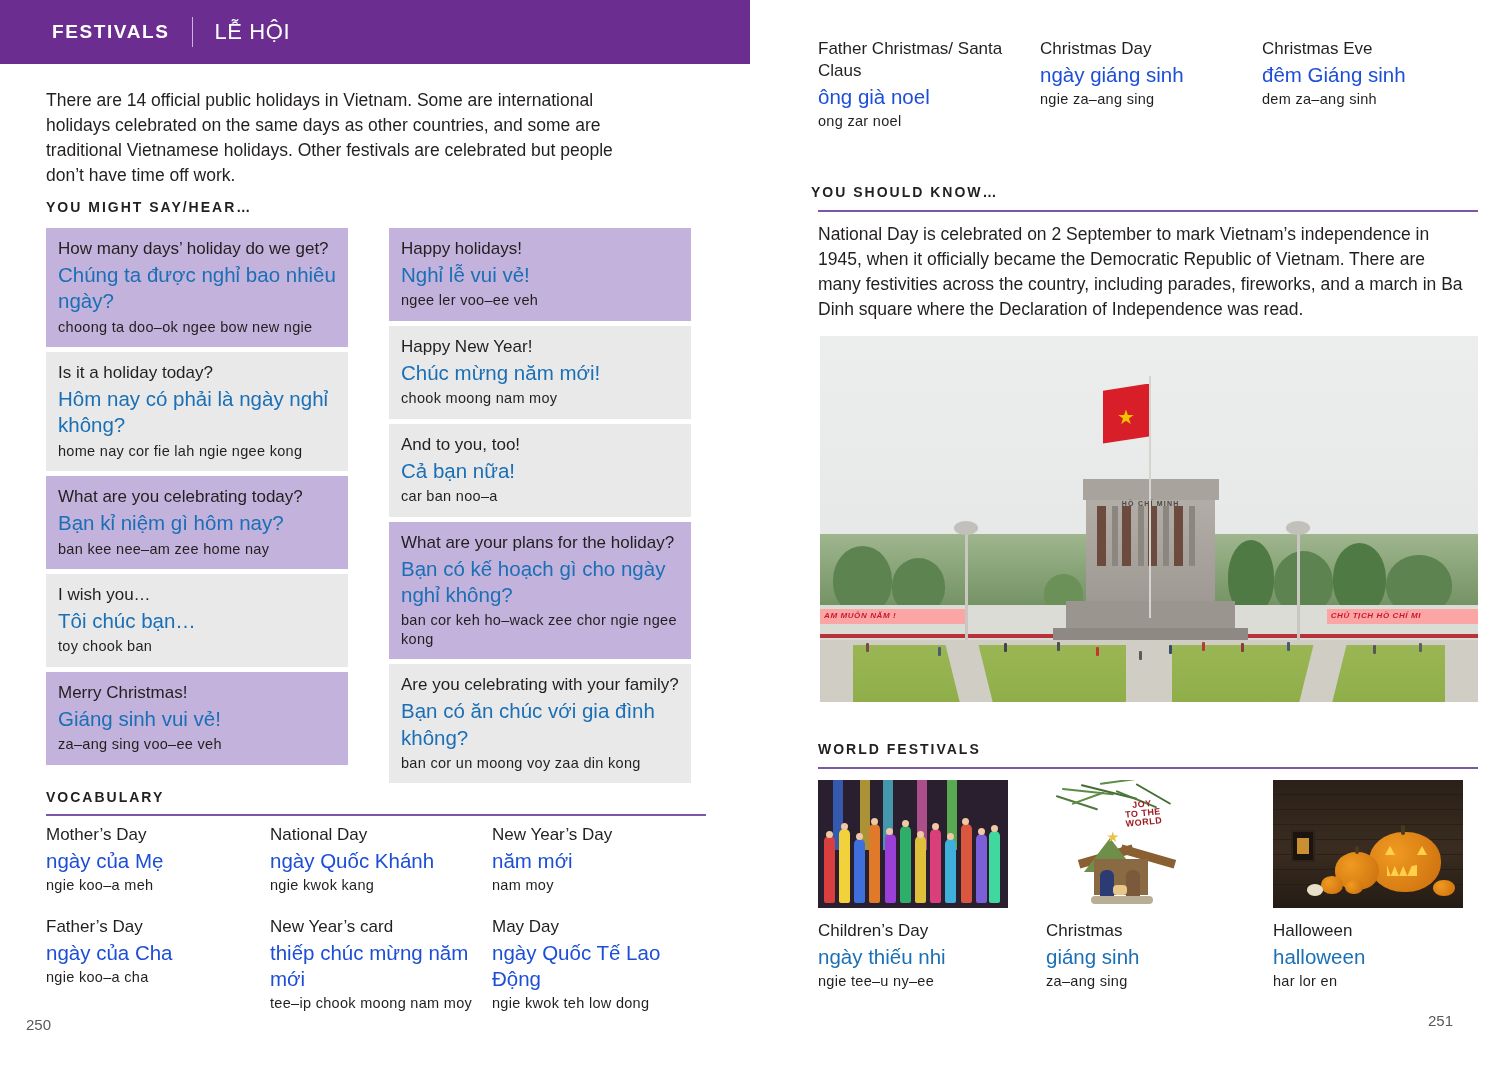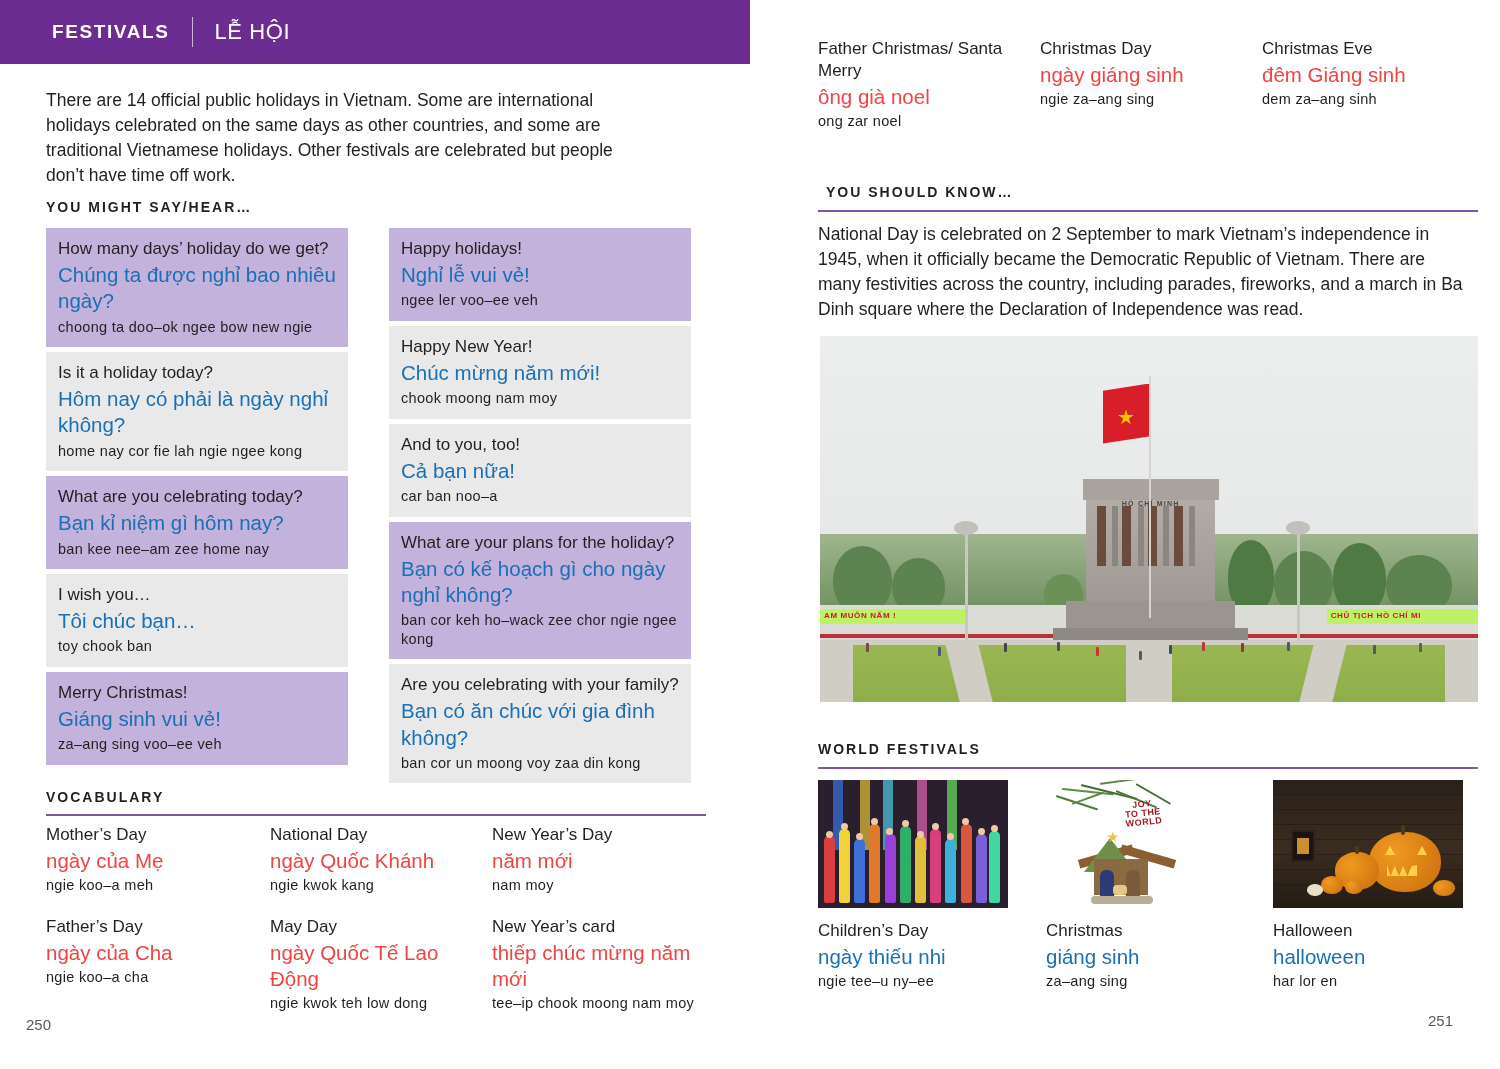--- a/index.html
+++ b/index.html
@@ -63,51 +63,51 @@
   .vocab-rule{
     position:absolute;left:46px;top:814px;width:660px;height:2px;background:#7d56a5;
   }
   .vocab-grid{
     position:absolute;left:46px;top:824px;width:665px;
     display:grid;grid-template-columns:224px 222px 219px;
     column-gap:0;row-gap:0;
   }
   .vcell{padding:0 14px 0 0;box-sizing:border-box;margin-bottom:22px;}
   .v-en{font-size:17px;line-height:1.3;color:#231f20;}
-  .v-vi{font-size:20.5px;line-height:1.26;color:#ef4444;margin:2px 0 2px 0;}
+  .v-vi{font-size:20.5px;line-height:1.26;color:#1d4ed8;margin:2px 0 2px 0;}
   .v-pr{font-size:14.5px;line-height:1.26;color:#231f20;letter-spacing:0.3px;}
 
   .pageno-l{position:absolute;left:26px;top:1016px;font-size:15px;color:#58595b;}
 
   
   .right-page{position:absolute;left:750px;top:0;width:750px;height:1069px;}
   .xmas-row{
     position:absolute;left:68px;top:38px;width:660px;
     display:grid;grid-template-columns:222px 222px 216px;
   }
   .xcell .v-en{font-size:17px;line-height:1.3;}
-  .should-label{position:absolute;left:76px;top:184px;}
+  .should-label{position:absolute;left:61px;top:184px;}
   .should-rule{position:absolute;left:68px;top:210px;width:660px;height:2px;background:#7d56a5;}
   .should-text{
     position:absolute;left:68px;top:222px;width:645px;
     font-size:17.5px;line-height:1.42;color:#231f20;
   }
 
   
   .photo{
     position:absolute;left:70px;top:336px;width:658px;height:366px;
     overflow:hidden;background:#e8eaea;
   }
   .sky{position:absolute;left:0;top:0;width:100%;height:63%;
     background:linear-gradient(#eceeee,#e6e8e7);}
   .treeline{position:absolute;left:0;top:54%;width:100%;height:22%;
     background:linear-gradient(180deg,#9fb58e,#6f8f5f);}
   .tree{position:absolute;bottom:0;border-radius:50% 50% 45% 45%;background:#5d8450;}
   .wall{position:absolute;left:0;top:73.5%;width:100%;height:8.5%;background:#dcdcd6;}
-  .banner{position:absolute;top:74.5%;height:4.2%;background:#bef264;}
+  .banner{position:absolute;top:74.5%;height:4.2%;background:#fca5a5;font-style:italic;}
   .banner.l{left:0;width:22%;}
   .banner.r{right:0;width:23%;}
   .banner span{
     display:block;color:#c8182b;font-size:8px;font-weight:bold;
     letter-spacing:.6px;line-height:1;padding:3px 4px;white-space:nowrap;
     overflow:hidden;
   }
   .redline{position:absolute;left:0;top:81.5%;width:100%;height:1.6%;background:#b8323a;}
   .plaza{position:absolute;left:0;top:82.5%;width:100%;height:10.5%;background:#d9d8d3;}
   .grass{position:absolute;left:0;bottom:0;width:100%;height:17%;
@@ -283,39 +283,39 @@
         <div class="v-en">New Year’s Day</div>
         <div class="v-vi">năm mới</div>
         <div class="v-pr">nam moy</div>
       </div>
       <div class="vcell">
         <div class="v-en">Father’s Day</div>
         <div class="v-vi">ngày của Cha</div>
         <div class="v-pr">ngie koo–a cha</div>
       </div>
       <div class="vcell">
+        <div class="v-en">New Year’s card</div>
+        <div class="v-vi">thiếp chúc mừng năm mới</div>
+        <div class="v-pr">tee–ip chook moong nam moy</div>
+      </div>
+      <div class="vcell">
         <div class="v-en">May Day</div>
         <div class="v-vi">ngày Quốc Tế Lao Động</div>
         <div class="v-pr">ngie kwok teh low dong</div>
       </div>
-      <div class="vcell">
-        <div class="v-en">New Year’s card</div>
-        <div class="v-vi">thiếp chúc mừng năm mới</div>
-        <div class="v-pr">tee–ip chook moong nam moy</div>
-      </div>
     </div>
 
     <div class="pageno-l">250</div>
   </div>
 
   <div class="right-page">
 
     <div class="xmas-row">
       <div class="xcell">
-        <div class="v-en">Father Christmas/ Santa Merry</div>
+        <div class="v-en">Father Christmas/ Santa Claus</div>
         <div class="v-vi">ông già noel</div>
         <div class="v-pr">ong zar noel</div>
       </div>
       <div class="xcell">
         <div class="v-en">Christmas Day</div>
         <div class="v-vi">ngày giáng sinh</div>
         <div class="v-pr">ngie za–ang sing</div>
       </div>
       <div class="xcell">
         <div class="v-en">Christmas Eve</div>

